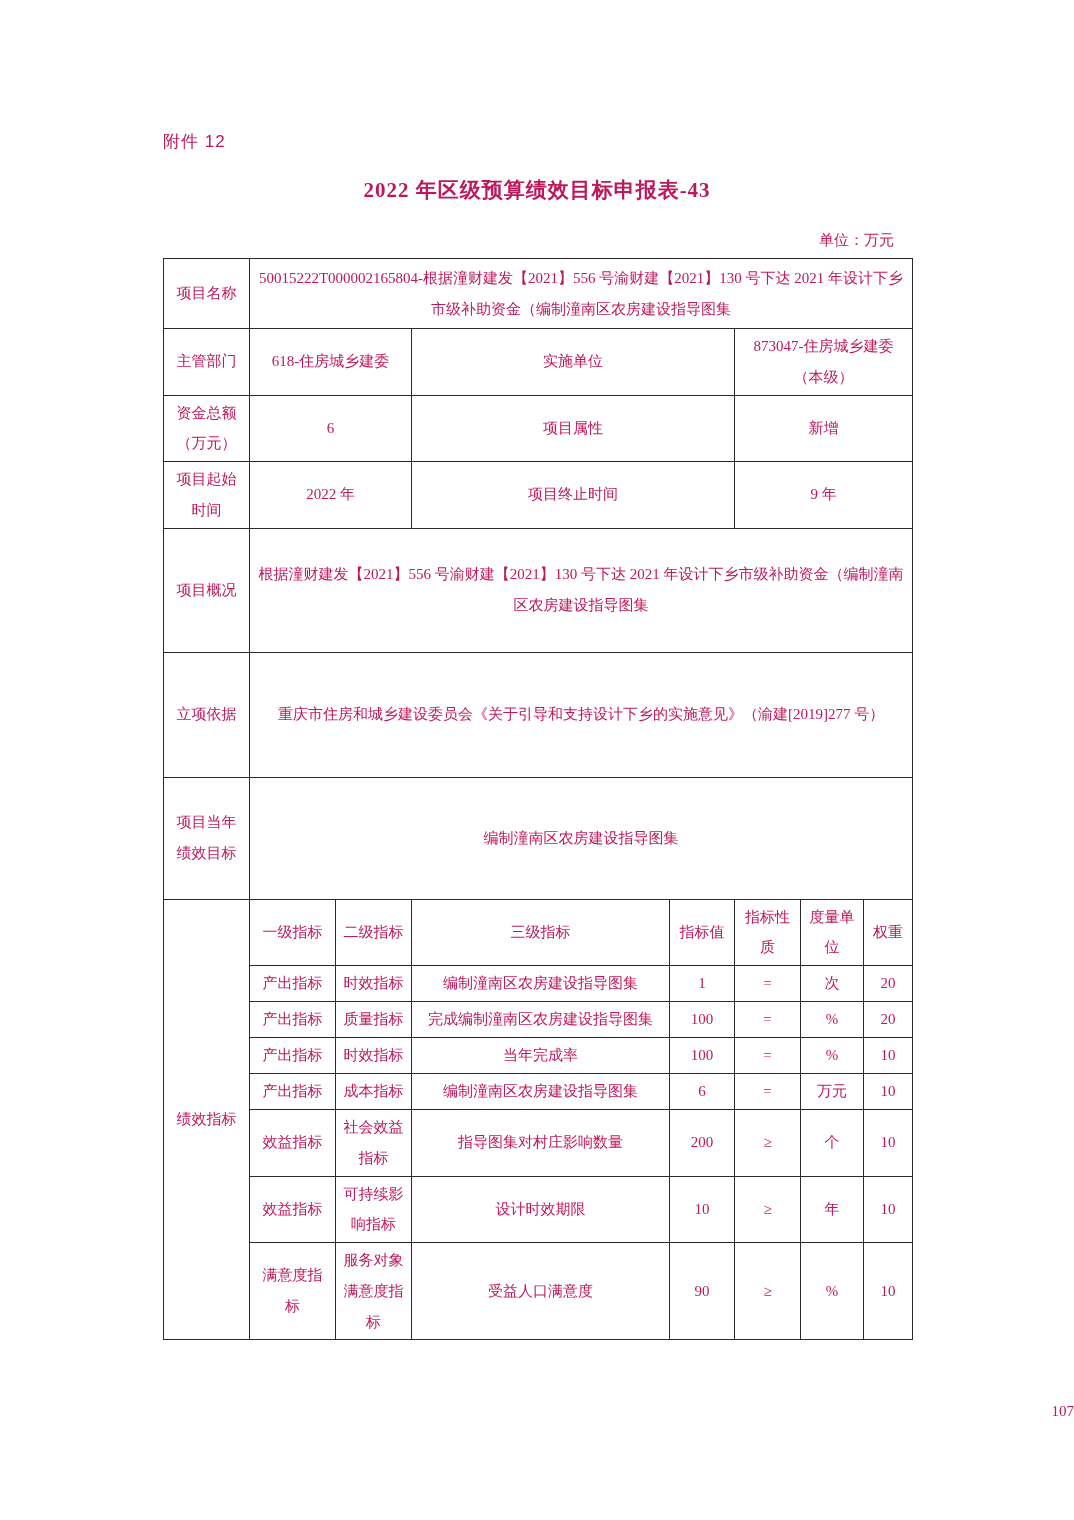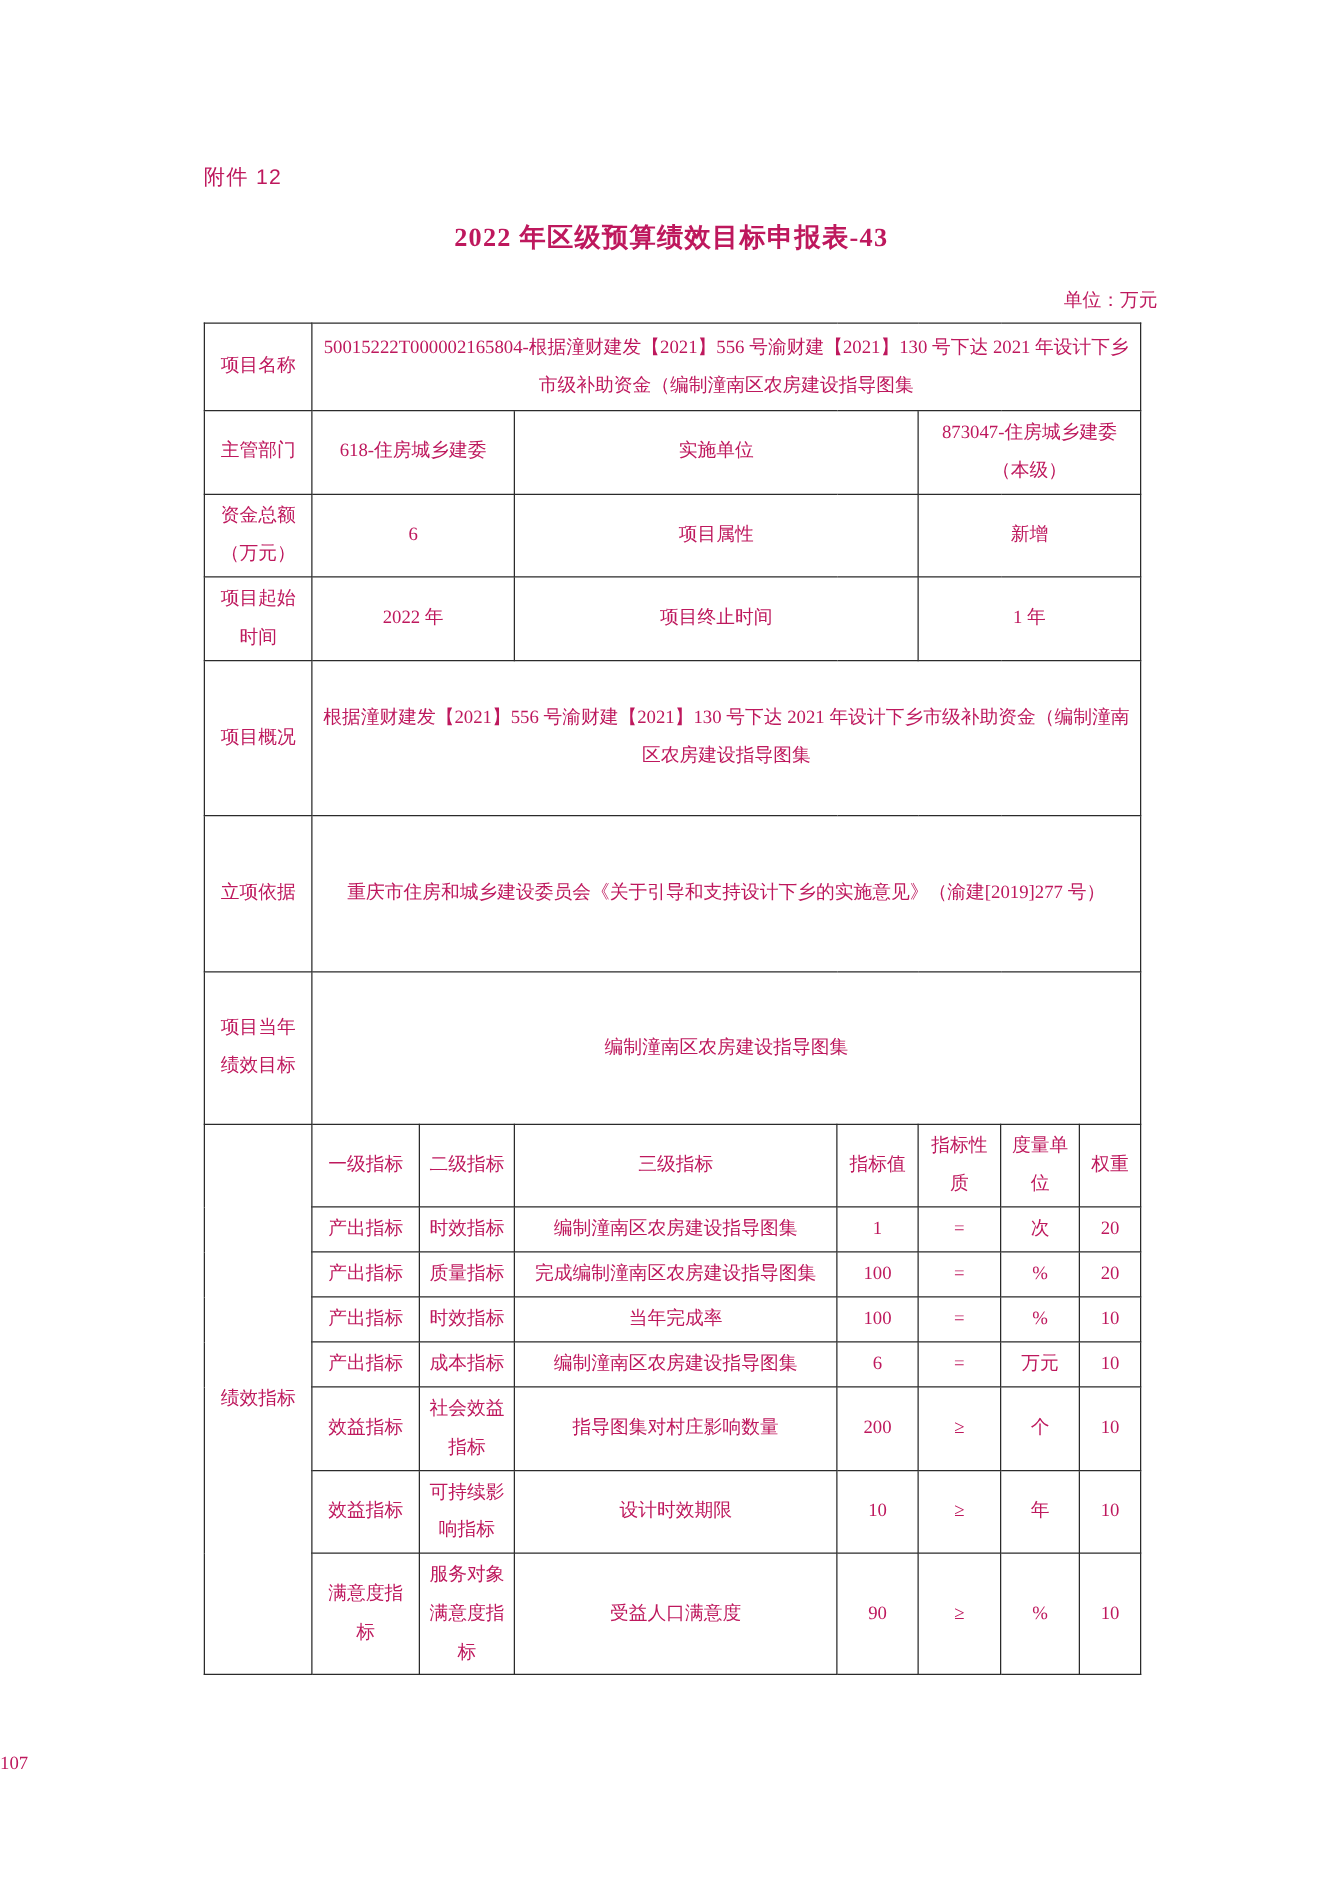--- a/index.html
+++ b/index.html
@@ -26,21 +26,21 @@
     top: 176px;
     width: 100%;
     text-align: center;
     font-size: 21px;
     font-weight: bold;
     letter-spacing: 1px;
   }
   .unit-note {
     position: absolute;
     top: 231px;
-    right: 148px;
+    right: 180px;
     font-size: 15px;
   }
   table.form {
     position: absolute;
     left: 163px;
     top: 258px;
     width: 749px;
     border-collapse: collapse;
     table-layout: fixed;
   }
@@ -67,21 +67,21 @@
   tr.h-ihead td { height: 50px; }
   tr.h-r     td { height: 31px; }
   tr.h-r5    td { height: 54px; }
   tr.h-r6    td { height: 54px; font-family: Liberation Serif, serif; }
   tr.h-r7    td { height: 83px; }
   .page-number {
     position: absolute;
     left: 0;
     top: 1403px;
     width: 100%;
-    text-align: left;
+    text-align: right;
     font-size: 15px;
   }
 </style>
 </head>
 <body>
 
 <div class="sheet">
 
   <div class="attachment">附件 12</div>
 
@@ -118,21 +118,21 @@
       <td class="lbl">资金总额（万元）</td>
       <td colspan="2">6</td>
       <td colspan="2">项目属性</td>
       <td colspan="3">新增</td>
     </tr>
 
     <tr class="h-time">
       <td class="lbl">项目起始时间</td>
       <td colspan="2">2022 年</td>
       <td colspan="2">项目终止时间</td>
-      <td colspan="3">1 年</td>
+      <td colspan="3">9 年</td>
     </tr>
 
     <tr class="h-ovw">
       <td class="lbl">项目概况</td>
       <td class="txt-left" colspan="7">根据潼财建发【2021】556 号渝财建【2021】130 号下达 2021 年设计下乡市级补助资金（编制潼南区农房建设指导图集</td>
     </tr>
 
     <tr class="h-basis">
       <td class="lbl">立项依据</td>
       <td class="txt-left" colspan="7">重庆市住房和城乡建设委员会《关于引导和支持设计下乡的实施意见》（渝建[2019]277 号）</td>

